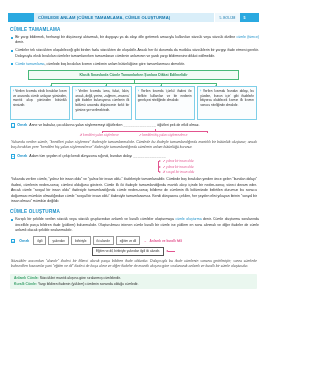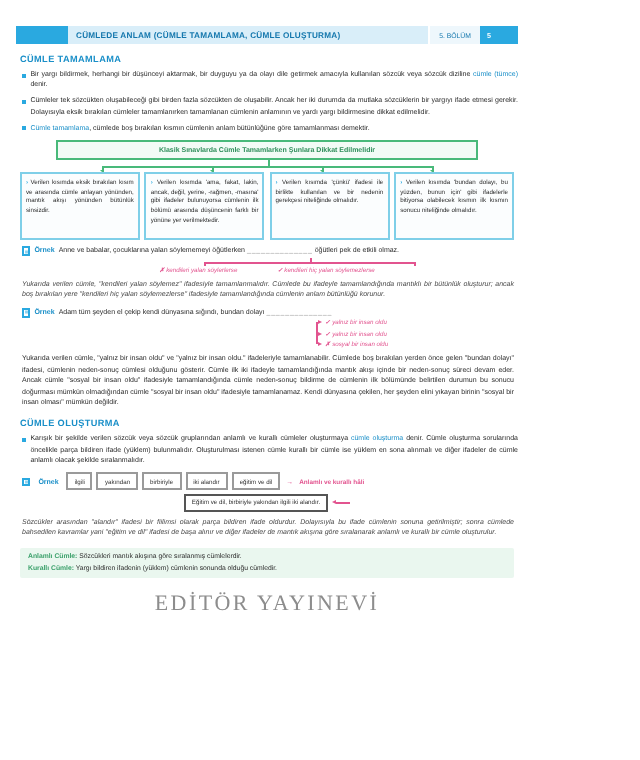--- a/index.html
+++ b/index.html
@@ -330,15 +330,14 @@
     <div class="tail"></div>
   </div>
 
   <p class="para italic">Sözcükler arasından "alandır" ifadesi bir fiilimsi olarak parça bildiren ifade oldurdur. Dolayısıyla bu ifade cümlenin sonuna getirilmiştir; sonra cümlede bahsedilen kavramlar yani "eğitim ve dil" ifadesi de başa alınır ve diğer ifadeler de mantık akışına göre sıralanarak anlamlı ve kurallı bir cümle oluşturulur.</p>
 
   <div class="green-panel">
     <div class="green-line"><span class="green-lbl">Anlamlı Cümle:</span> <span>Sözcükleri mantık akışına göre sıralanmış cümlelerdir.</span></div>
     <div class="green-line"><span class="green-lbl">Kurallı Cümle:</span> <span>Yargı bildiren ifadenin (yüklem) cümlenin sonunda olduğu cümledir.</span></div>
   </div>
 
-  <div class="watermark">EDİTÖR YAYINEVİ</div>
 
 </div>
 
 </body></html>

